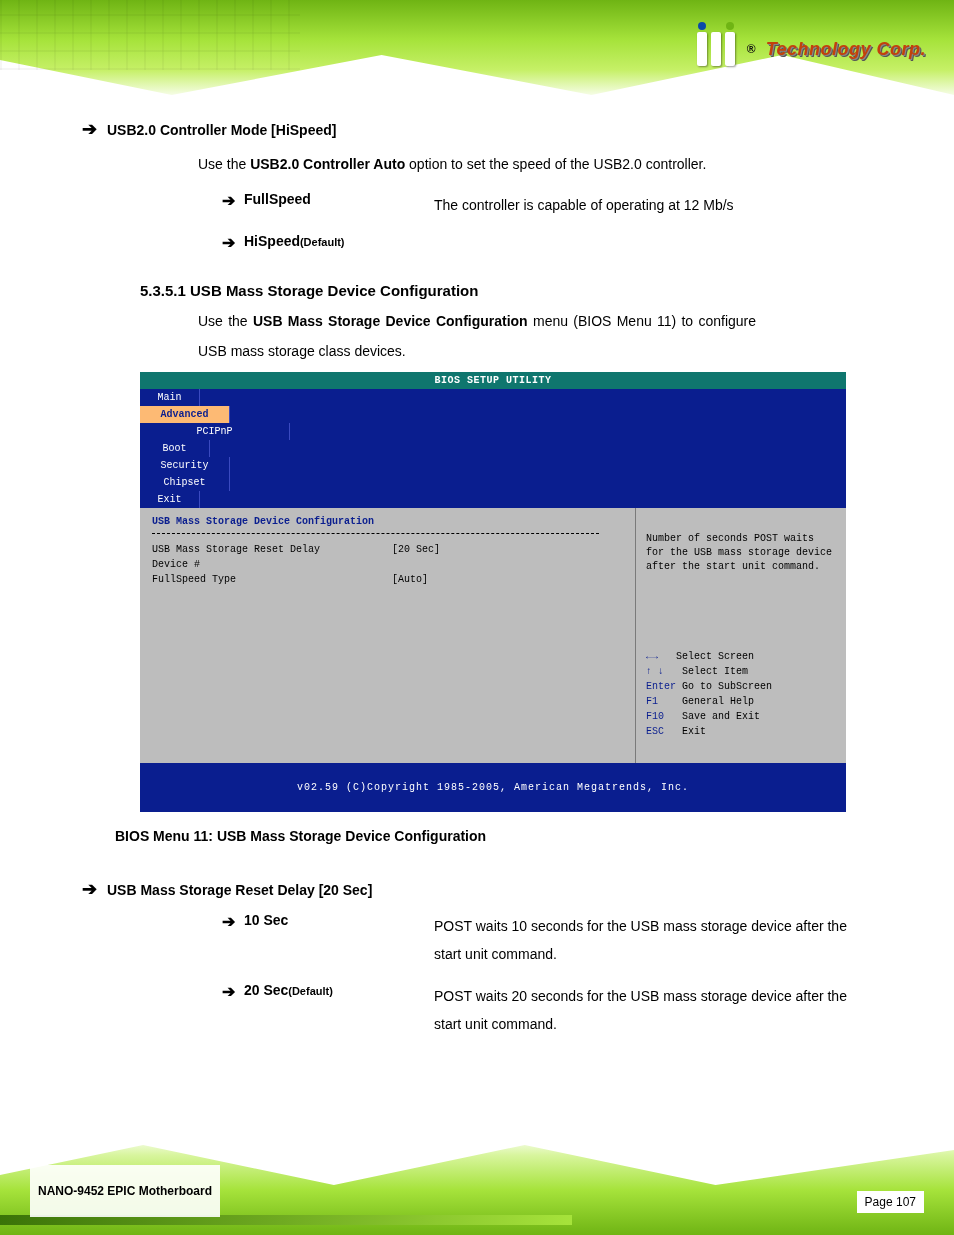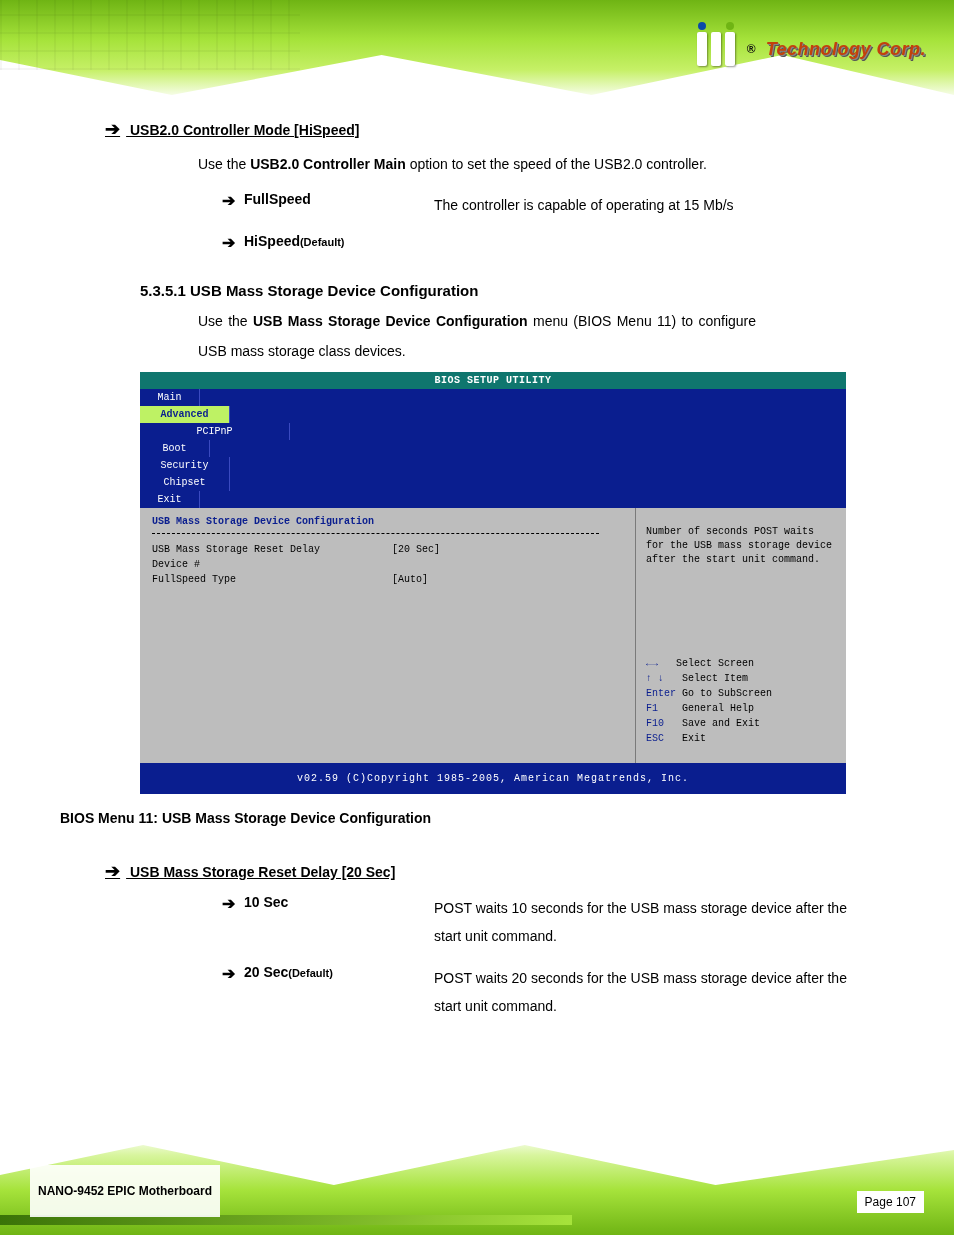--- a/index.html
+++ b/index.html
@@ -24,56 +24,56 @@
   .bottom-banner { position: absolute; bottom: 0; left: 0; width: 954px; height: 100px; }
   .bb-green  { position: absolute; inset: 0; background: linear-gradient(0deg,#6fb414 0%, #a6e33b 45%, #d8f59e 80%, #ffffff 100%); clip-path: polygon(0 40%, 15% 10%, 35% 50%, 55% 10%, 75% 50%, 100% 15%, 100% 100%, 0 100%); }
   .bb-stripe { position: absolute; left:0; bottom:10px; width:60%; height:10px; background: linear-gradient(90deg,#3a7308,#a6e33b); }
   .bb-page   { position:absolute; right:30px; bottom:22px; background:#fff; padding:4px 8px; font: 12px Arial; }
   .bb-doc    { position:absolute; left:30px; bottom:18px; background:rgba(255,255,255,.9); padding:19px 8px; font: bold 12px Arial; }
 
   
   .content { position: absolute; top: 118px; left: 0; width: 954px; }
 
   .arrow-big { font-size: 18px; font-weight: bold; margin-right: 6px; }
-  .section-head { margin-left: 105px; margin-bottom: 10px; text-decoration: underline; }
+  .section-head { margin-left: 82px; margin-bottom: 10px; }
   .sh-label { font-weight: bold; }
 
   .para { margin: 6px 198px 6px 198px; line-height: 2.1; text-align: justify; }
   .para .bold { font-weight: bold; }
 
   .opt-list { margin: 12px 0 4px 222px; }
   .opt-row  { display: flex; align-items: flex-start; margin-bottom: 14px; }
   .opt-arrow{ width: 22px; font-size: 16px; font-weight: bold; }
   .opt-name { width: 190px; font-weight: bold; }
   .opt-def  { font-size: 11px; color:#000; display:inline-block; margin-left:-4px; }
   .opt-desc { flex: 1; padding-right: 90px; line-height: 2.0; }
 
   .subhead { margin: 30px 0 8px 140px; font-weight: bold; color:#000; font-size: 15px; }
 
   
   .bios { margin: 6px 108px 0 140px; background: #bdbdbd; font: 10px "Courier New", monospace; color:#000; }
   .bios-title { background:#0f766e; color:#fff; text-align:center; padding:3px 0; font-weight:bold; letter-spacing:.5px; }
   .bios-tabs  { display:flex; background:#0a1e8f;flex-direction:column; }
   .bios-tab   { text-align:center; padding:3px 0; color:#fff; border-right:1px solid #3a4ac0; }
-  .bios-tab.active { background:#bef264; color:#0a1e8f; font-weight:bold; }
+  .bios-tab.active { background:#fdba74; color:#0a1e8f; font-weight:bold; }
   .t-main{width:60px} .t-adv{width:90px} .t-pci{width:150px} .t-boot{width:70px} .t-sec{width:90px} .t-chip{width:90px} .t-exit{width:60px}
   .bios-body { display:flex; min-height: 255px; }
   .bios-left { flex:1; padding:8px 12px; border-right:1px solid #7a7a7a; }
-  .bios-right{ width:210px; padding:17px 10px; display:flex; flex-direction:column; justify-content:space-between; }
+  .bios-right{ width:210px; padding:24px 10px; display:flex; flex-direction:column; justify-content:space-between; }
   .bl-head   { color:#0a1e8f; font-weight:bold; }
   .bl-rule   { border-top:1px dashed #000; margin:6px 0 10px; width:95%; }
   .bl-row    { display:flex; margin-bottom:4px; }
   .bl-k      { width:240px; }
   .bl-v      { }
   .br-hint   { line-height:1.4; }
   .br-keys   { line-height:1.5; }
   .br-keys .k{ color:#0a1e8f; }
-  .bios-foot { background:#0a1e8f; color:#fff; text-align:center; padding:10px; letter-spacing:1px; }
-
-  .bios-caption { margin: 16px 0 0 60px; font-weight: bold; font-size: 14px; }
+  .bios-foot { background:#0a1e8f; color:#fff; text-align:center; padding:19px; letter-spacing:1px; }
+
+  .bios-caption { margin: 16px 0 0 115px; font-weight: bold; font-size: 14px; }
 
 </style>
 </head>
 <body>
 
 <div class="top-banner">
   <div class="tb-green"></div>
   <div class="tb-trace"></div>
   <div class="tb-logo">
     <div class="tb-logo-mark">
@@ -87,31 +87,31 @@
 </div>
 
 <div class="content">
 
   <div class="section-head">
     <span class="arrow-big">➔</span>
     <span class="sh-label">USB2.0 Controller Mode [HiSpeed]</span>
   </div>
   <p class="para">
     <span>Use the </span>
-    <span class="bold">USB2.0 Controller Main</span>
+    <span class="bold">USB2.0 Controller Auto</span>
     <span> option to set the speed of the USB2.0 controller.</span>
   </p>
   <div class="opt-list">
     <div class="opt-row">
       <span class="opt-arrow">➔</span>
       <span class="opt-name">
         <span>FullSpeed</span>
         <span class="opt-def"></span>
       </span>
-      <span class="opt-desc">The controller is capable of operating at 15 Mb/s</span>
+      <span class="opt-desc">The controller is capable of operating at 12 Mb/s</span>
     </div>
     <div class="opt-row">
       <span class="opt-arrow">➔</span>
       <span class="opt-name">
         <span>HiSpeed</span>
         <span class="opt-def">(Default)</span>
       </span>
     </div>
   </div>
 

